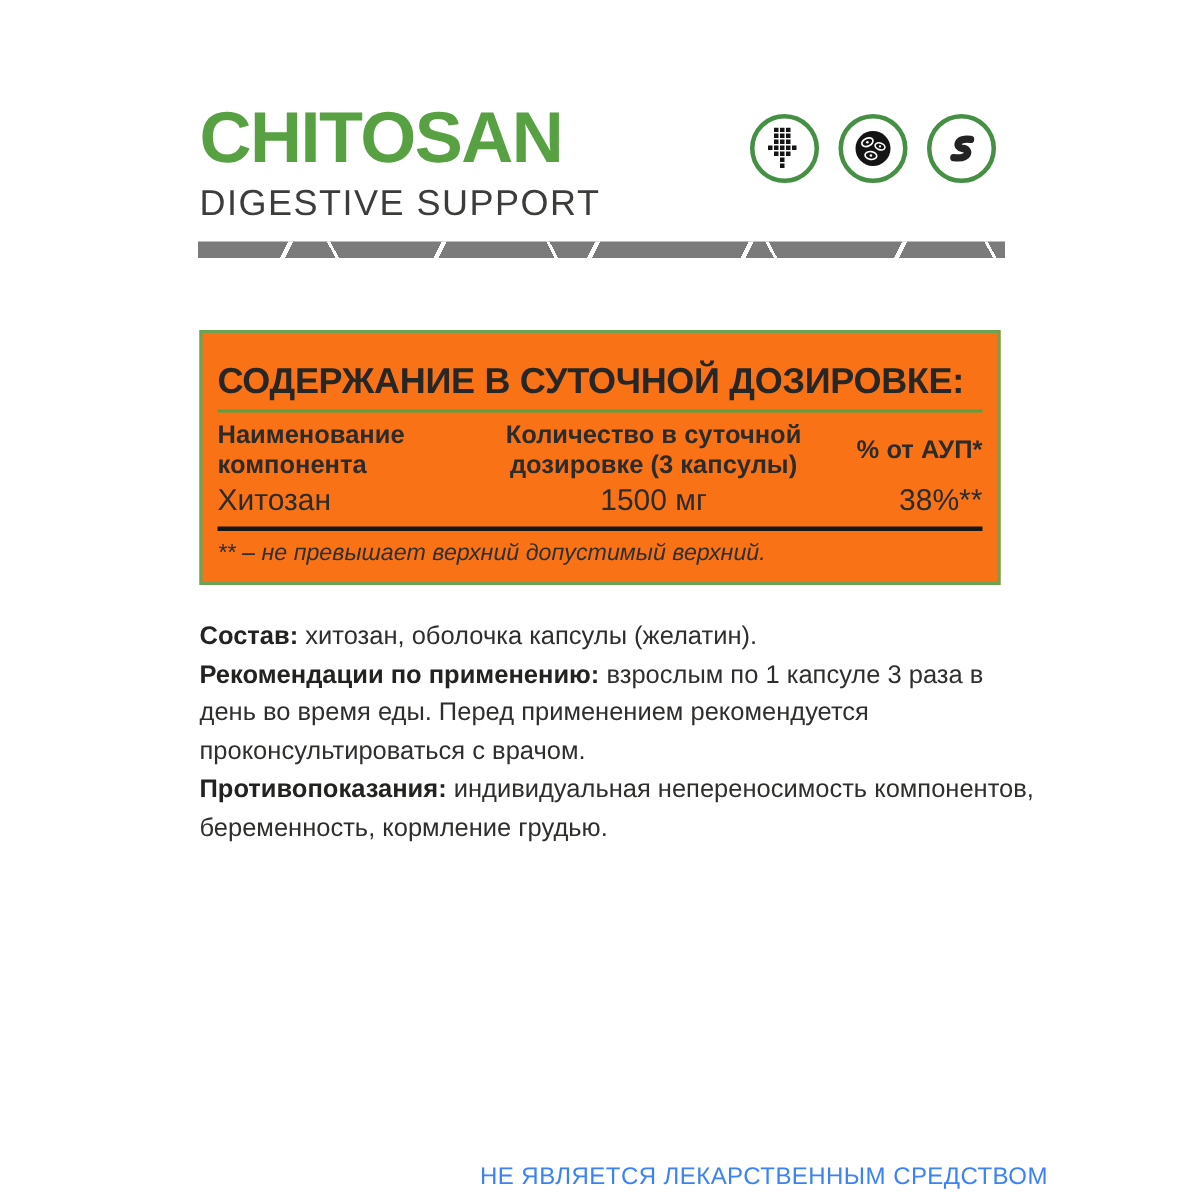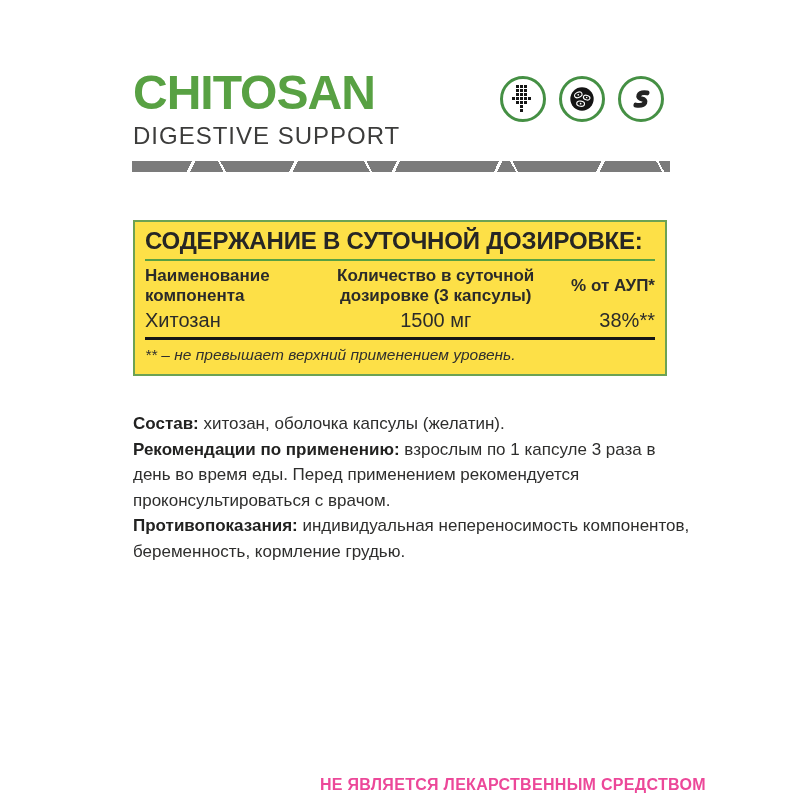--- a/index.html
+++ b/index.html
@@ -25,21 +25,21 @@
   .texture-band{
     position:absolute;left:132px;top:136px;width:538px;height:11px;
     background-color:#7b7b7b;
     background-image:
       repeating-linear-gradient(116deg, rgba(255,255,255,0) 0 54px, #ffffff 54px 57px, rgba(255,255,255,0) 57px 92px),
       repeating-linear-gradient(62deg, rgba(255,255,255,0) 0 81px, #ffffff 81px 83px, rgba(255,255,255,0) 83px 129px);
   }
   
   .dosage-box{
     position:absolute;left:133px;top:195px;width:534px;box-sizing:border-box;
-    border:2px solid #6ca254;padding:5px 10px 8px 10px;background:#fde047;
+    border:2px solid #6ca254;padding:19px 10px 8px 10px;background:#f97316;
   }
   .dosage-title{
     font-size:24px;font-weight:bold;color:#262625;letter-spacing:-0.2px;
     margin:1px 0 5px 0;line-height:1.1;white-space:nowrap;
   }
   .green-rule{height:2px;background:#58a143;margin:0 0 5px 0;}
   .tbl-row{display:flex;align-items:stretch;}
   .col-component{width:36%;text-align:left;}
   .col-amount{width:42%;text-align:center;}
   .col-percent{width:22%;text-align:center;display:flex;align-items:center;justify-content:flex-end;}
@@ -47,22 +47,22 @@
   .tbl-data{font-size:20px;line-height:1.25;color:#2b2b2a;margin-top:2px;}
   .tbl-data .col-percent{align-items:flex-start;}
   .black-rule{height:3px;background:#161616;margin:4px 0 5px 0;}
   .footnote{font-style:italic;font-size:15.5px;line-height:1.32;color:#2f2f2e;}
   
   .info{position:absolute;left:133px;top:386px;width:560px;font-size:17px;line-height:1.5;color:#2e2e2d;}
   .info p{margin:0;}
   .info b{color:#222221;}
   
   .disclaimer{
-    position:absolute;left:320px;top:751px;font-size:16px;font-weight:bold;
-    color:#ec4899;letter-spacing:0.3px;white-space:nowrap;
+    position:absolute;left:320px;top:751px;font-size:16px;font-weight:normal;
+    color:#3b82f6;letter-spacing:0.3px;white-space:nowrap;
   }
 </style>
 </head>
 <body>
 
 <div class="page">
 
   <div class="brand">
     <div class="brand-title">CHITOSAN</div>
     <div class="brand-subtitle">DIGESTIVE SUPPORT</div>
@@ -125,21 +125,21 @@
     </div>
 
     <div class="tbl-row tbl-data">
       <div class="col-component">Хитозан</div>
       <div class="col-amount">1500 мг</div>
       <div class="col-percent">38%**</div>
     </div>
 
     <div class="black-rule"></div>
 
-    <div class="footnote">** – не превышает верхний применением уровень.</div>
+    <div class="footnote">** – не превышает верхний допустимый верхний.</div>
   </div>
 
   <div class="info">
     <p><b>Состав:</b><span> хитозан, оболочка капсулы (желатин).</span></p>
     <p><b>Рекомендации по применению:</b><span> взрослым по 1 капсуле 3 раза в день во время еды. Перед применением рекомендуется проконсультироваться с врачом.</span></p>
     <p><b>Противопоказания:</b><span> индивидуальная непереносимость компонентов, беременность, кормление грудью.</span></p>
   </div>
 
   <div class="disclaimer">НЕ ЯВЛЯЕТСЯ ЛЕКАРСТВЕННЫМ СРЕДСТВОМ</div>
 

